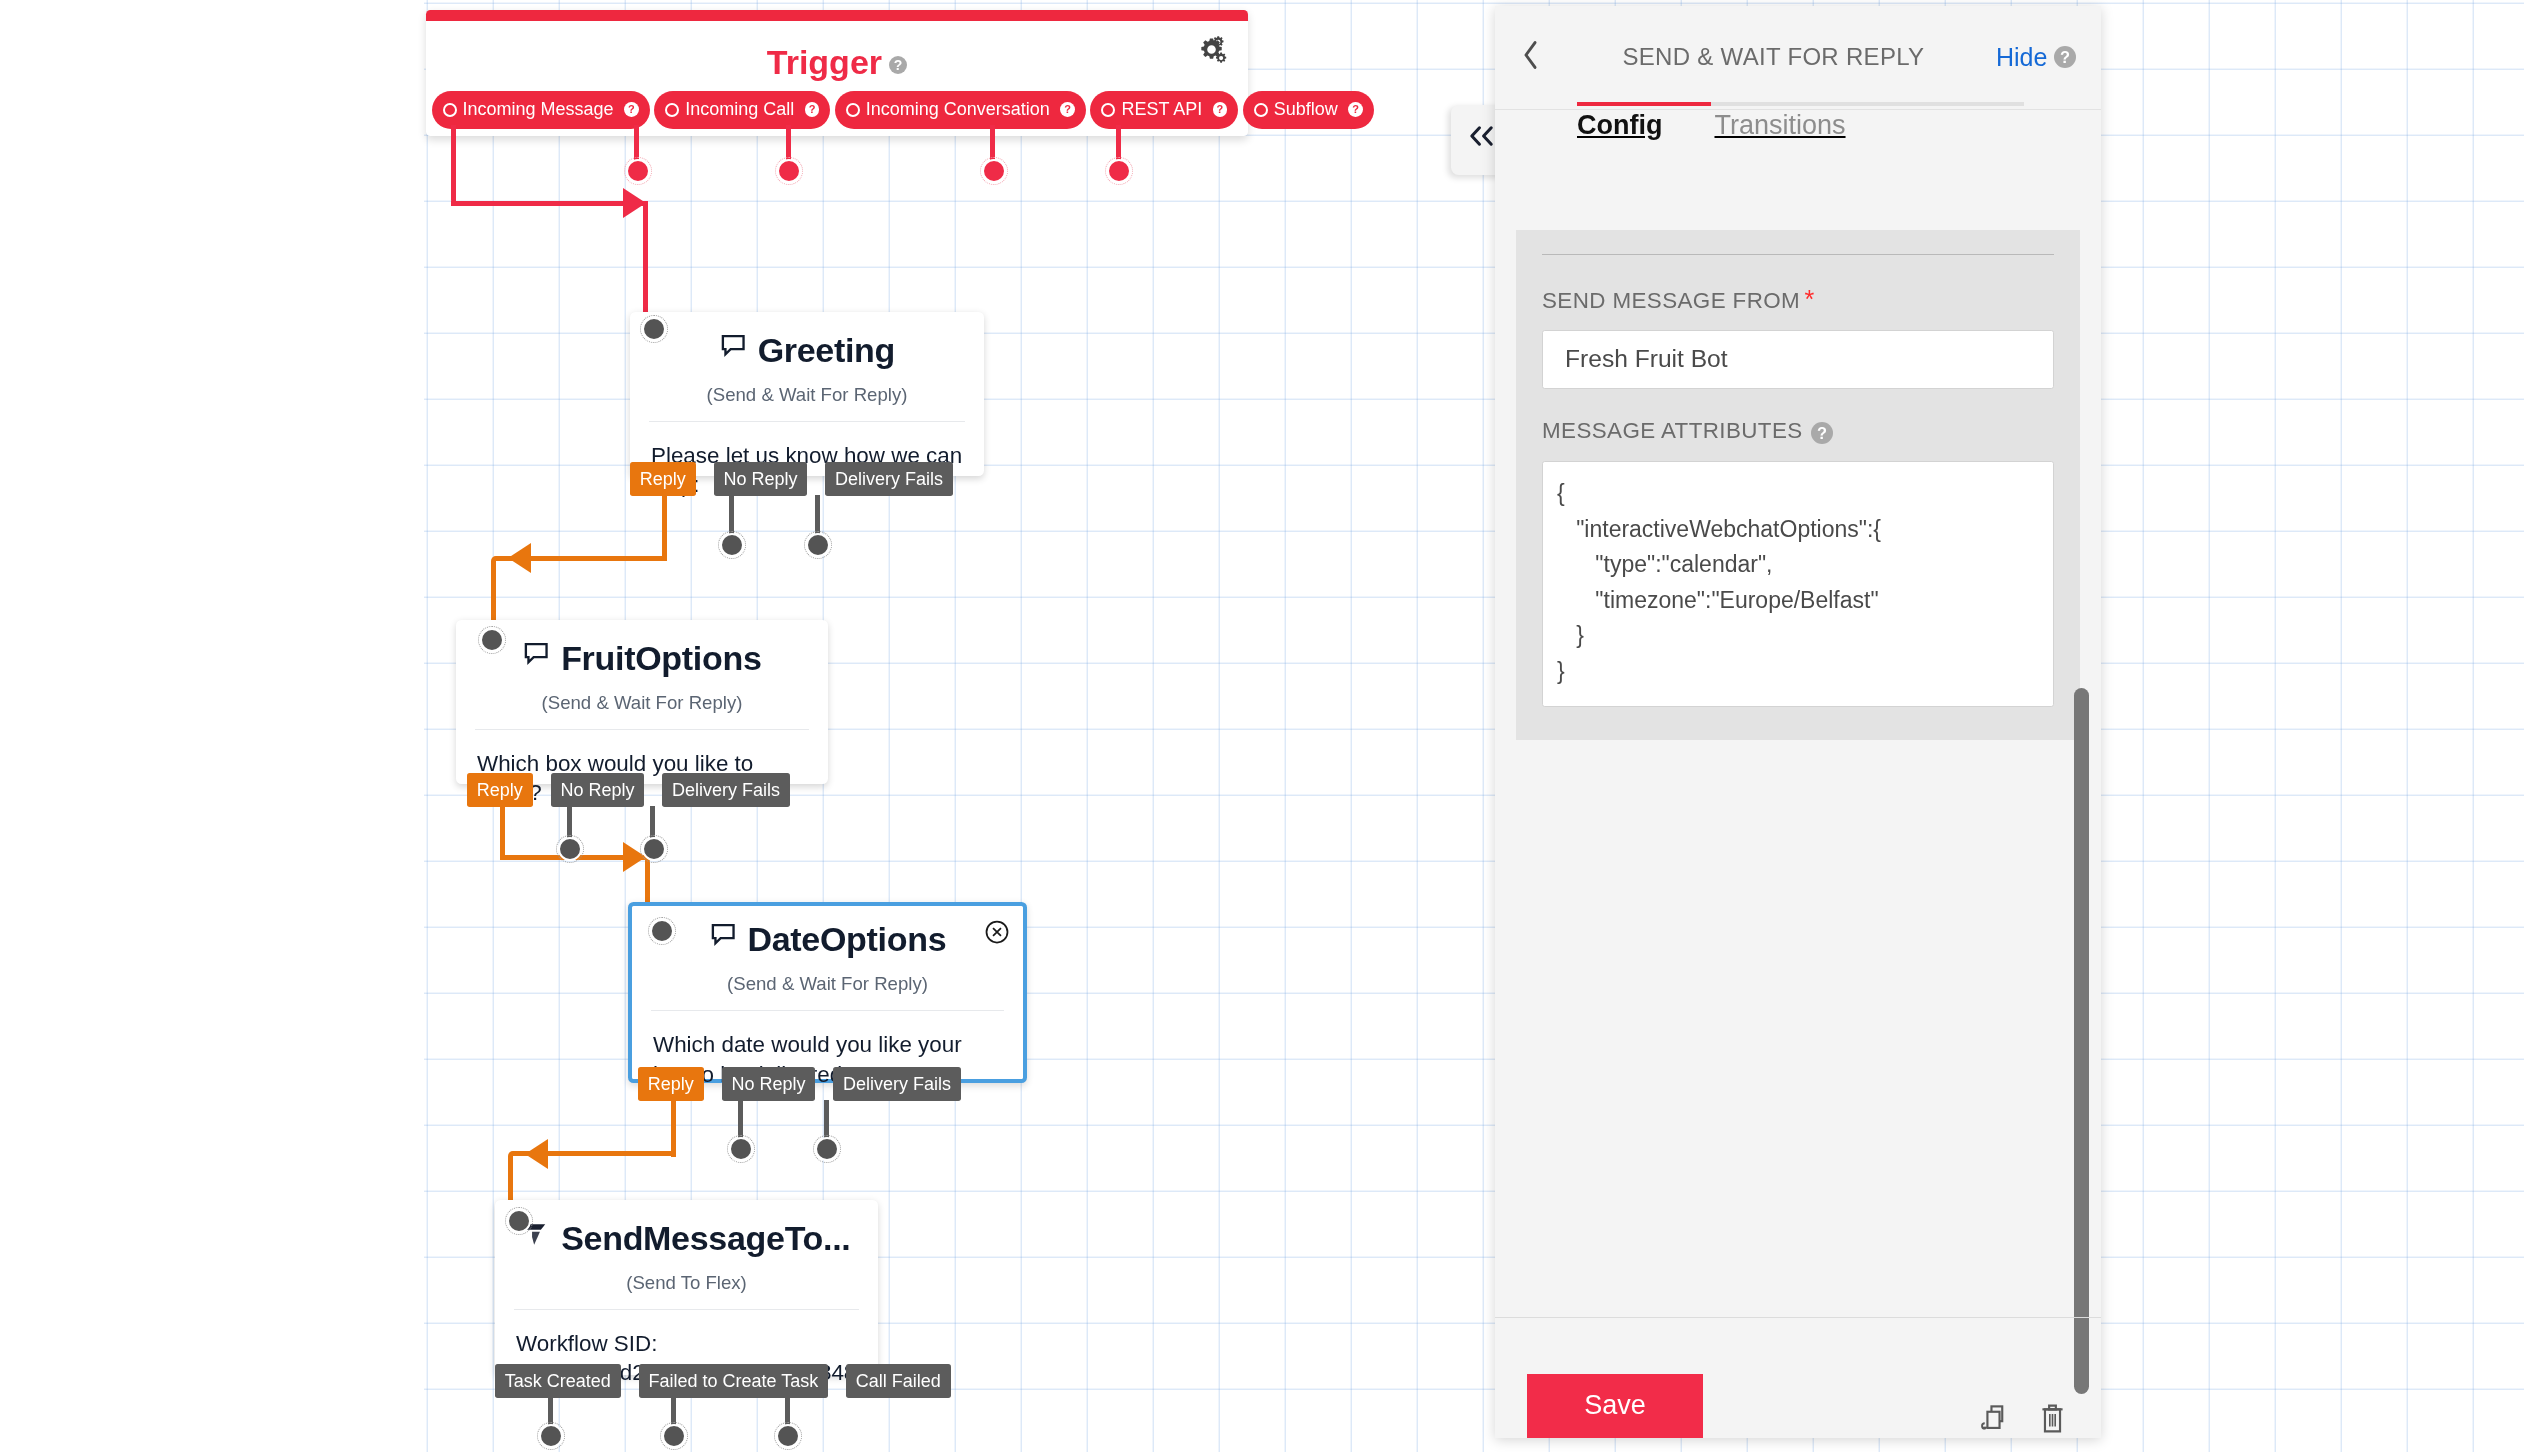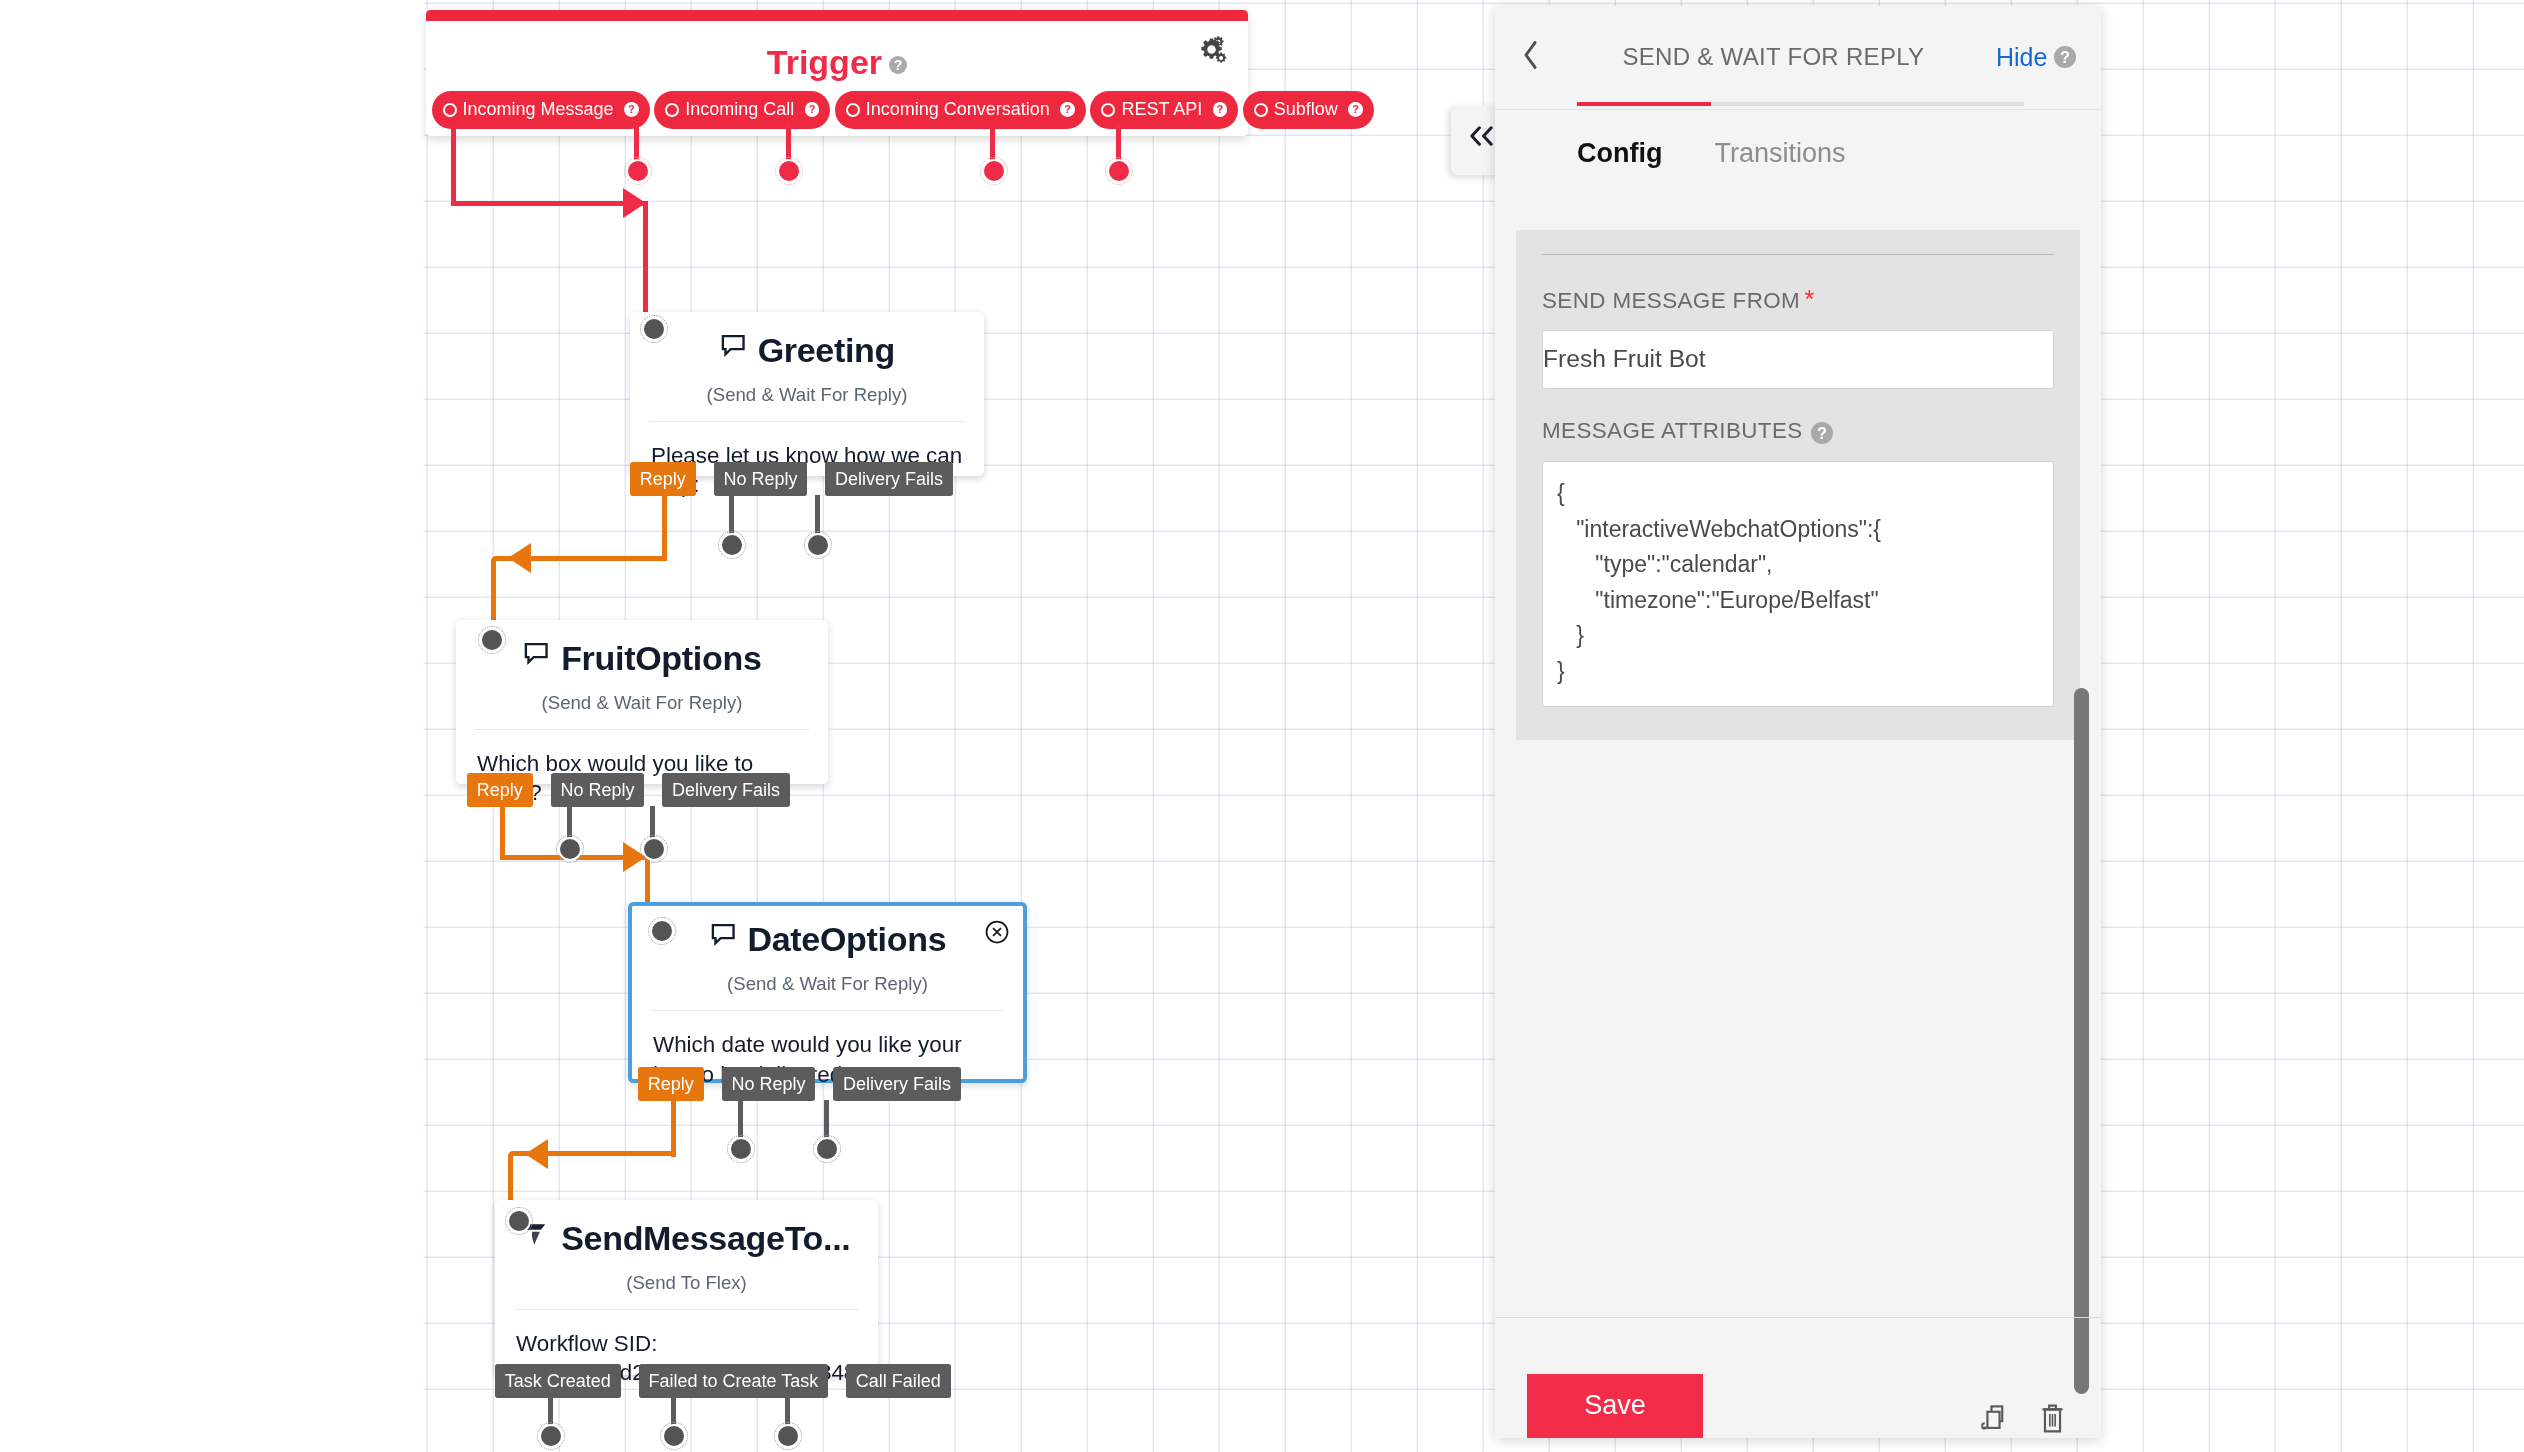--- a/index.html
+++ b/index.html
@@ -85,35 +85,35 @@
      background:#f4f4f4; box-shadow:0 2.2px 12px rgba(0,0,0,.17); }
   #panel-head { height:104px; display:flex; align-items:center;
      border-bottom:1.1px solid #e2e2e2; padding:0 25px; }
   .back-chev { font-size:34px; color:#4e4e4e; line-height:1; margin-right:19.7px; }
   #panel-head .ptitle { flex:1; text-align:center; font-size:24px;
      color:#6b6b6b; letter-spacing:0.3px; }
   .hide-link { color:#1569d6; font-size:25px; margin-left:9.8px; }
   .qmark.grey { background:#a9a9a9; color:#fff; width:22px; height:22px;
      line-height:22px; font-size:16.4px; }
 
-  #tabs { height:101px; display:flex; align-items:center; padding:0 77px 0 82px; }
+  #tabs { height:101px; display:flex; align-items:flex-start; padding:0 77px 0 82px;text-decoration:underline; }
   .tab { font-size:27px; color:#8d8d8d; padding-bottom:14px; position:relative; }
   .tab.active { color:#111; font-weight:700; }
   .tabline { position:absolute; left:82px; right:77px; height:4.9px;
      background:#e0e0e0; top:96px; }
   .tabline .on { position:absolute; left:0; top:0; height:4.9px; width:134px;
      background:#ee283f; }
 
   #fields { position:absolute; left:21px; top:224px; width:564px;
      background:#e3e3e3; padding:24px 26px 33px 26px; }
   #fields .divider { height:1.6px; background:#b9b9b9; }
   .flabel { font-size:22.4px; color:#6b6b6b; letter-spacing:0.4px; margin-top:29.5px; }
   .req { color:#ff2c2c; font-size:25px; margin-left:4.4px; }
   .finput { margin-top:16.4px; height:59px; background:#fff; border:1.1px solid #d3d3d3;
-     border-radius:2.7px; display:flex; align-items:center; padding:0 0;
+     border-radius:2.7px; display:flex; align-items:center; padding:0 22px;
      font-size:24.6px; color:#4a4a4a; }
   .ftext { margin-top:16.4px; height:246px; background:#fff; border:1.1px solid #d3d3d3;
      border-radius:2.7px; padding:14px 14px; font-size:23px; color:#4a4a4a;
      line-height:1.55; white-space:pre; overflow:hidden; }
 
   
   #vscroll { position:absolute; right:12px; top:682px; width:15.3px; height:706px;
      background:#777; border-radius:7.7px; }
 
   

